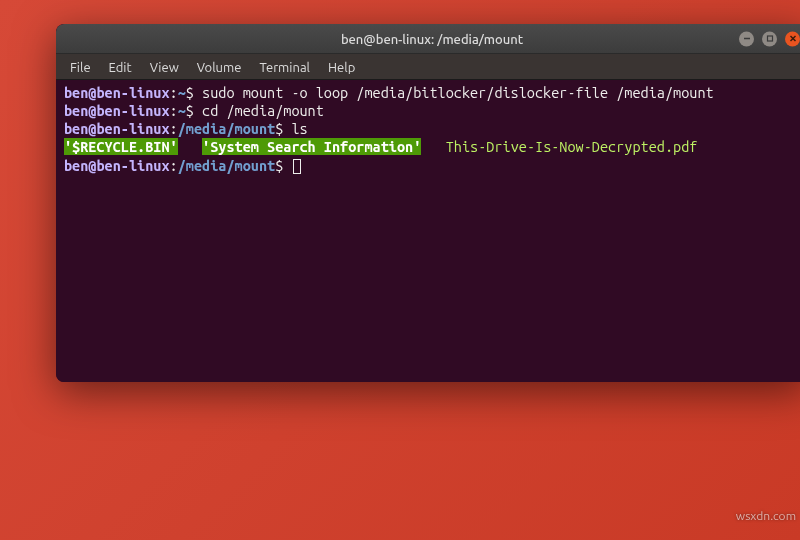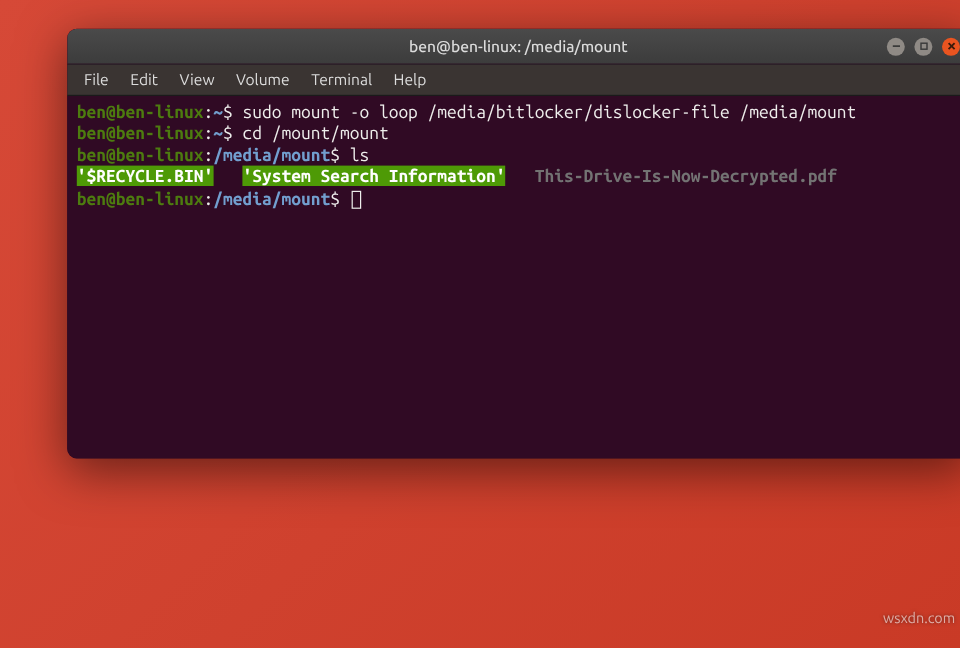--- a/index.html
+++ b/index.html
@@ -86,32 +86,32 @@
       flex: 1;
       padding: 4px 8px;
       font-family: "Ubuntu Mono", "DejaVu Sans Mono", monospace;
       font-size: 14.5px;
       line-height: 1.25;
       color: #eeeeec;
       background: #300a24;
       white-space: pre;
       overflow: hidden;
     }
-    .prompt-user { color: #4d7c0f; font-weight: bold; }
+    .prompt-user { color: #c4b5fd; font-weight: bold; }
     .prompt-path { color: #729fcf; font-weight: bold; }
     .prompt-dollar { color: #eeeeec; }
     .cmd { color: #eeeeec; }
     .ls-highlight {
       background: #4e9a06;
       color: #ffffff;
       font-weight: bold;
     }
     .ls-file {
-      color: #737373;
-      font-weight: bold;
+      color: #bef264;
+      font-weight: normal;
     }
     .cursor-block {
       display: inline-block;
       width: 8px;
       height: 15px;
       border: 1px solid #eeeeec;
       vertical-align: text-bottom;
       margin-left: 2px;
     }
     .watermark {
@@ -152,19 +152,19 @@
   <div class="menubar">
     <span class="menu-item">File</span>
     <span class="menu-item">Edit</span>
     <span class="menu-item">View</span>
     <span class="menu-item">Volume</span>
     <span class="menu-item">Terminal</span>
     <span class="menu-item">Help</span>
   </div>
 
   <div class="terminal-content"><span><span class="prompt-user">ben@ben-linux</span><span class="prompt-dollar">:</span><span class="prompt-path">~</span><span class="prompt-dollar">$</span> <span class="cmd">sudo mount -o loop /media/bitlocker/dislocker-file /media/mount</span></span>
-<span><span class="prompt-user">ben@ben-linux</span><span class="prompt-dollar">:</span><span class="prompt-path">~</span><span class="prompt-dollar">$</span> <span class="cmd">cd /mount/mount</span></span>
+<span><span class="prompt-user">ben@ben-linux</span><span class="prompt-dollar">:</span><span class="prompt-path">~</span><span class="prompt-dollar">$</span> <span class="cmd">cd /media/mount</span></span>
 <span><span class="prompt-user">ben@ben-linux</span><span class="prompt-dollar">:</span><span class="prompt-path">/media/mount</span><span class="prompt-dollar">$</span> <span class="cmd">ls</span></span>
 <span><span class="ls-highlight">'$RECYCLE.BIN'</span>   <span class="ls-highlight">'System Search Information'</span>   <span class="ls-file">This-Drive-Is-Now-Decrypted.pdf</span></span>
 <span><span class="prompt-user">ben@ben-linux</span><span class="prompt-dollar">:</span><span class="prompt-path">/media/mount</span><span class="prompt-dollar">$</span> <span class="cursor-block"></span></span></div>
 </div>
 
 <div class="watermark">wsxdn.com</div>
 
 </body></html>

